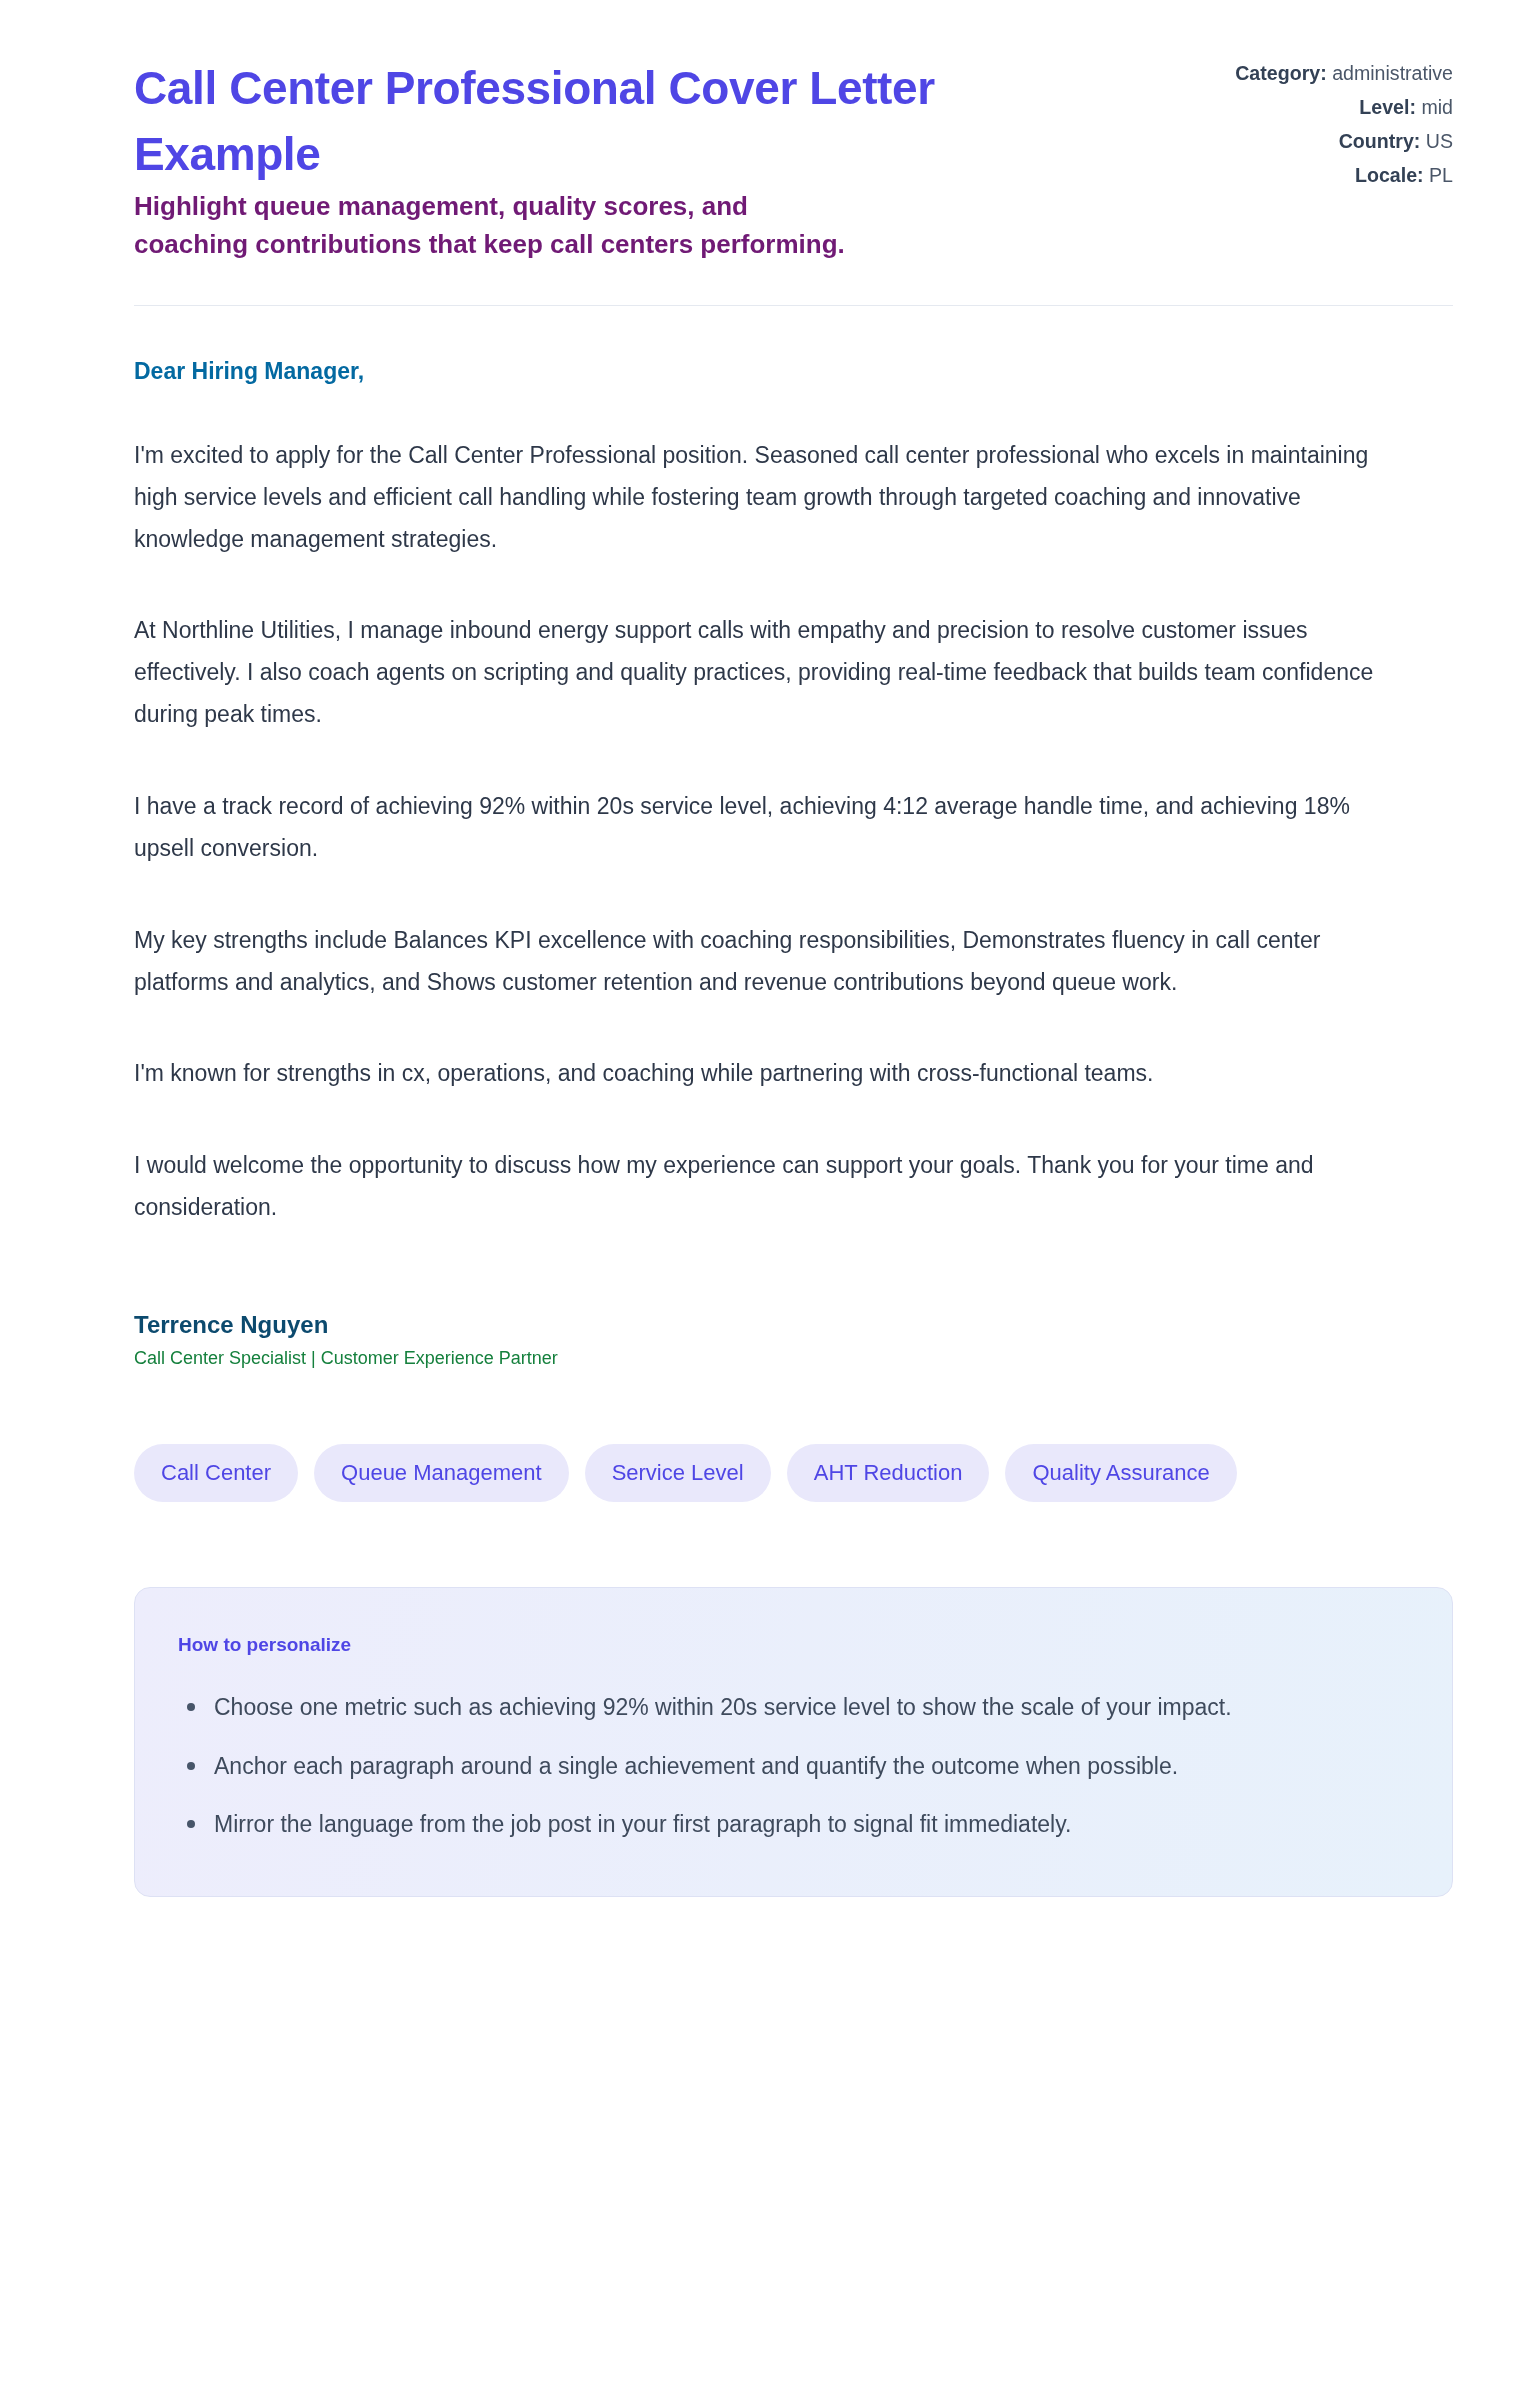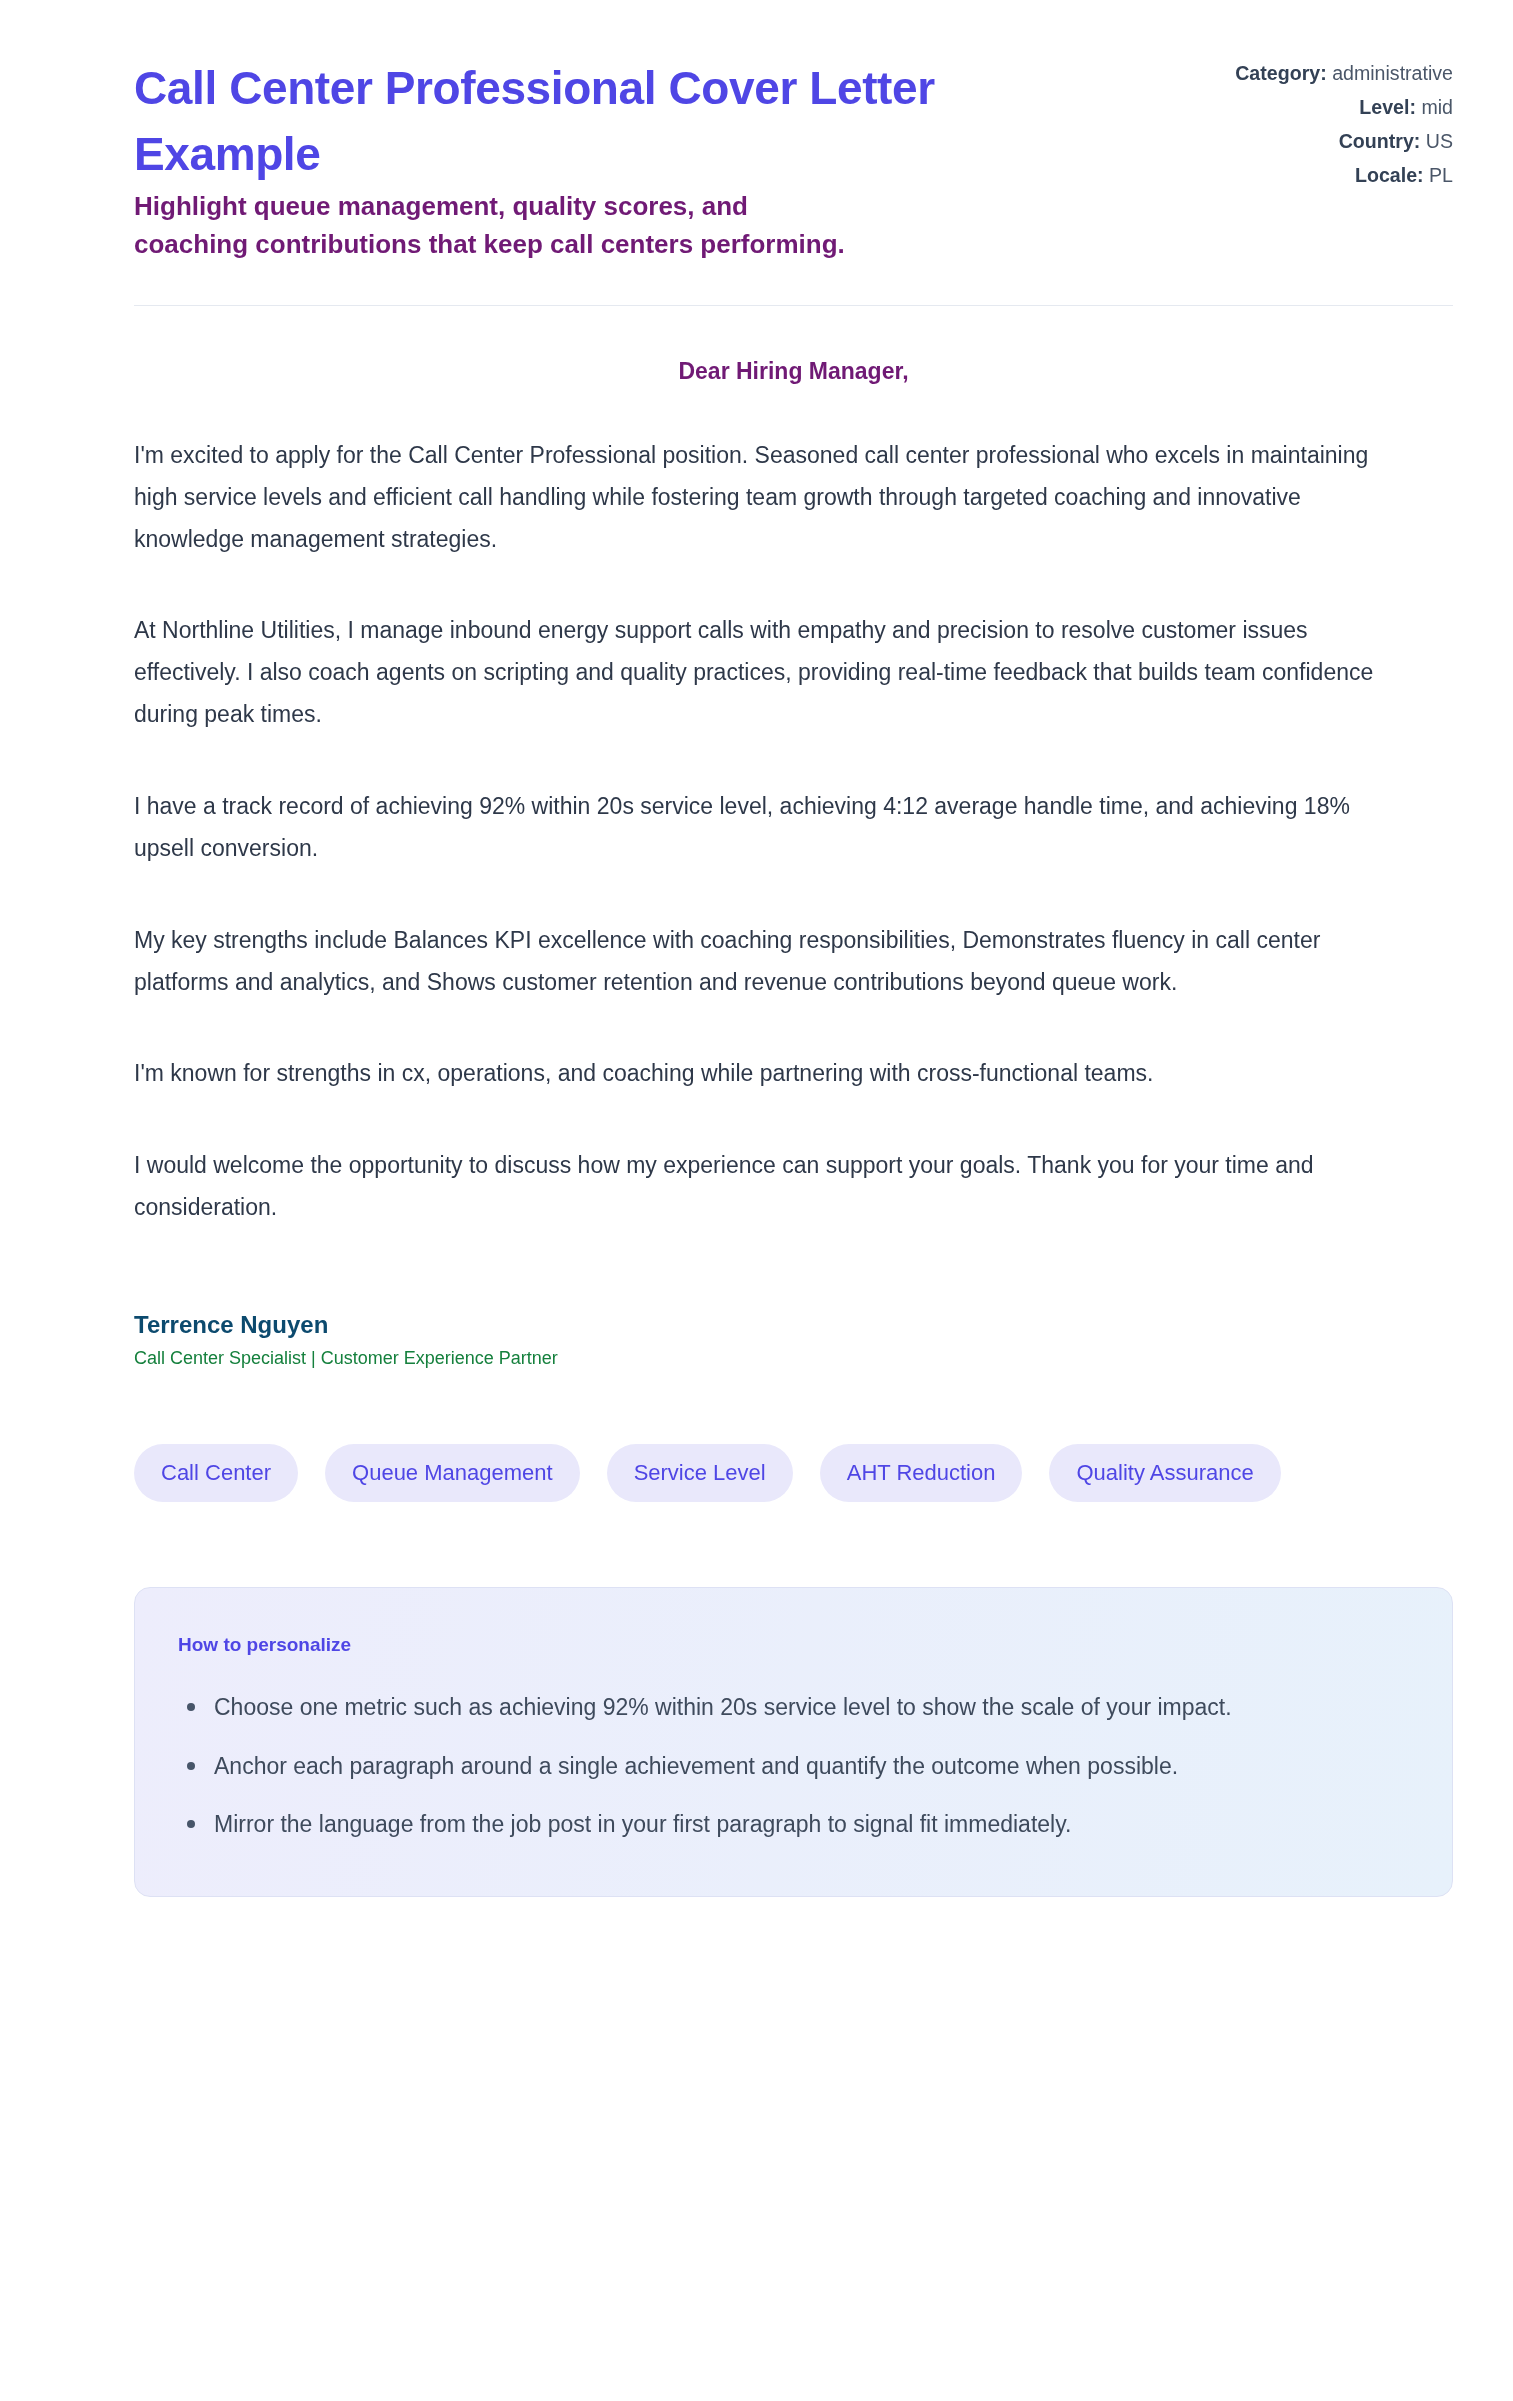--- a/index.html
+++ b/index.html
@@ -54,22 +54,21 @@
     border: none;
     border-top: 1.8px solid #e5e9f0;
     margin-top: 41px;
   }
 
   
   .salutation {
     margin-top: 52px;
     font-size: 23px;
     font-weight: 700;
-    color: #701a75;
-    text-align: center;
+    color: #0369a1;
   }
   .body-paragraph {
     margin-top: 50px;
     font-size: 23px;
     line-height: 1.82;
     color: #2e3849;
     max-width: 1246px;
   }
 
   .signature-name {
@@ -82,21 +81,21 @@
     margin-top: 9px;
     font-size: 18px;
     color: #15803d;
   }
 
   
   .tags {
     margin-top: 75px;
     display: flex;
     flex-wrap: wrap;
-    gap: 27px;
+    gap: 16px;
   }
   .tag {
     display: inline-block;
     background: #e9e8fb;
     color: #4f46e5;
     font-size: 22px;
     line-height: 1;
     padding: 18px 27px;
     border-radius: 889px;
     white-space: nowrap;

